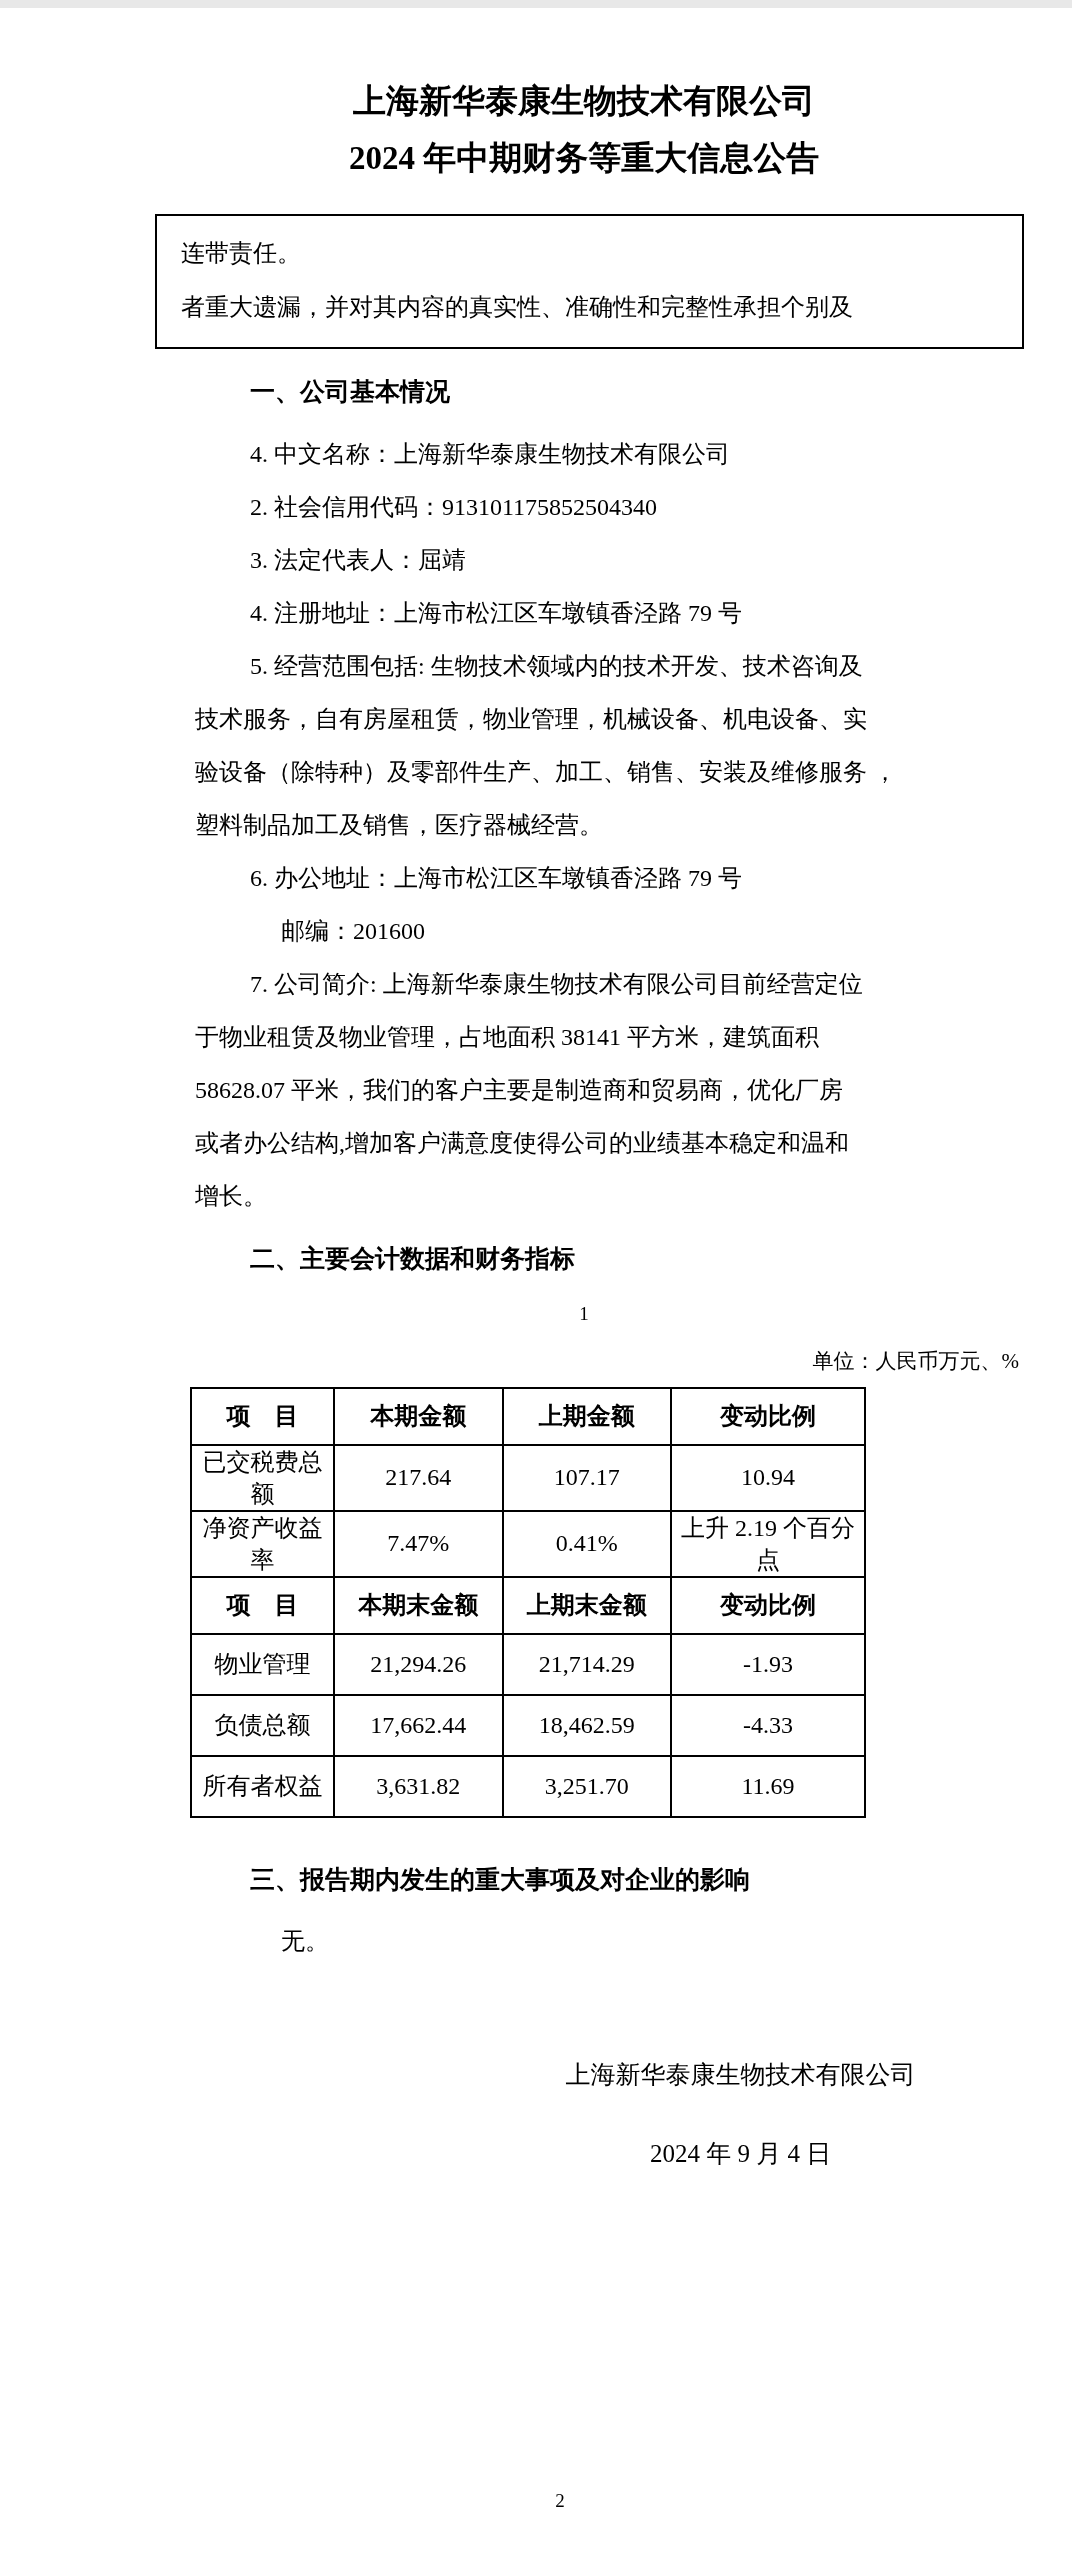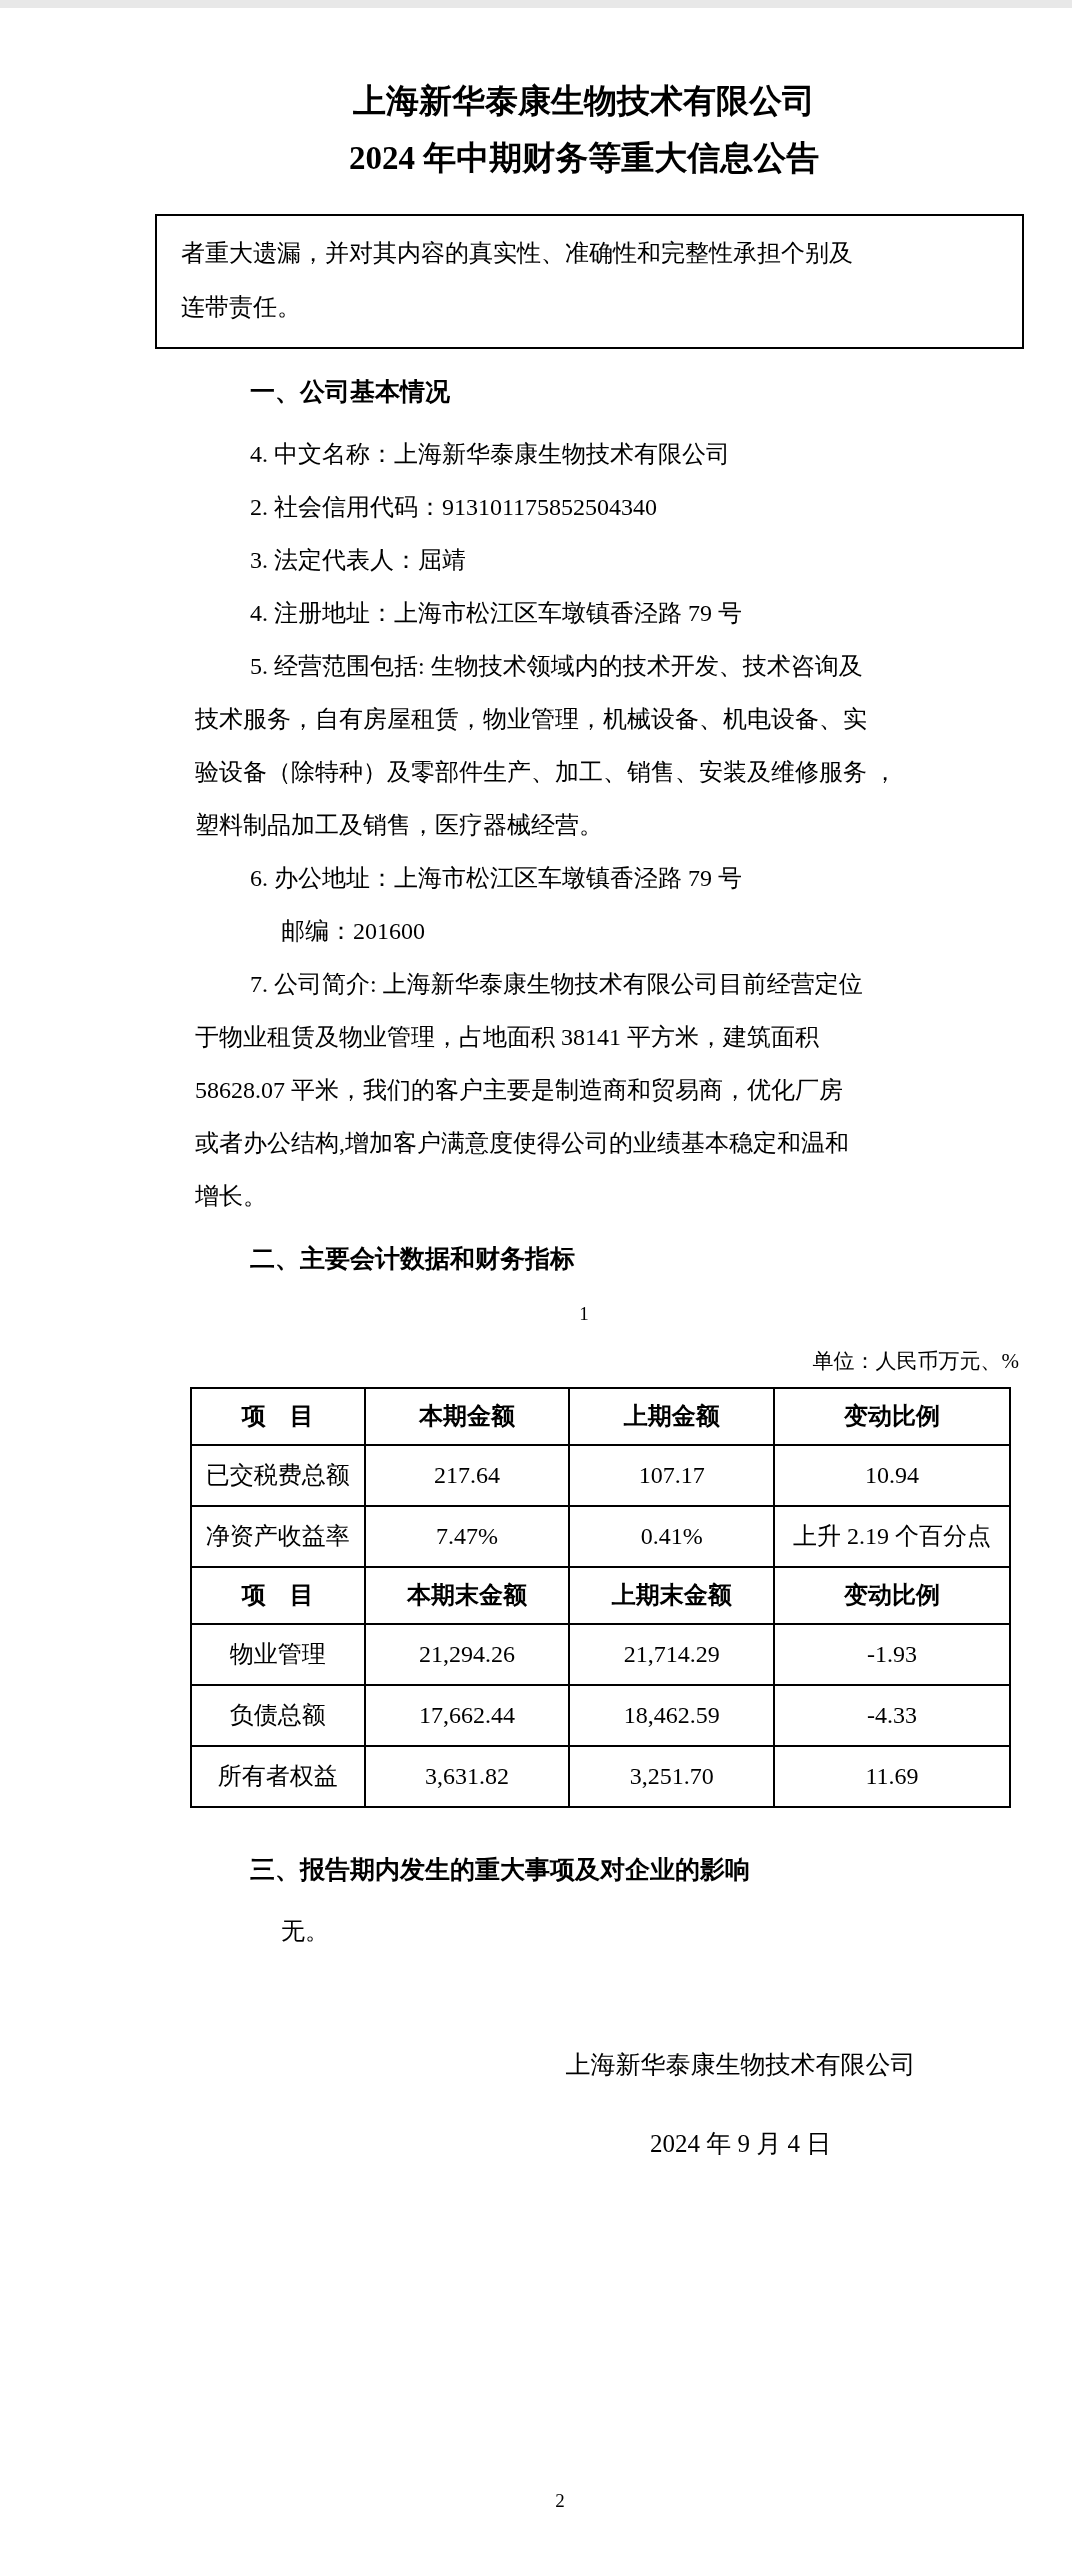--- a/index.html
+++ b/index.html
@@ -43,21 +43,21 @@
     margin:13.5px 101px 0 0;
     text-align:right;
     font-size:21px;
     line-height:30px;
   }
 
   table.fin {
     border-collapse:collapse;
     table-layout:fixed;
     margin-left:142px;
-    width:821px;
+    width:676px;
     margin-top:10.8px;
   }
   table.fin td {
     border:2px solid #000;
     text-align:center;
     vertical-align:middle;
     font-size:24px;
     padding:0 4px;
     height:59px;
     overflow:hidden;
@@ -79,22 +79,22 @@
 <body>
 
 <div class="page">
 
   <div class="title-block">
     <div class="title-line">上海新华泰康生物技术有限公司</div>
     <div class="title-line">2024 年中期财务等重大信息公告</div>
   </div>
 
   <div class="disclaimer">
+    <div class="dline">连带责任。</div>
     <div class="dline">者重大遗漏，并对其内容的真实性、准确性和完整性承担个别及</div>
-    <div class="dline">连带责任。</div>
   </div>
 
   <div class="body-text">
 
     <div class="bline indent heading">一、公司基本情况</div>
     <div class="gap-sm"></div>
     <div class="bline indent">4. 中文名称：上海新华泰康生物技术有限公司</div>
     <div class="bline indent">2. 社会信用代码：913101175852504340</div>
     <div class="bline indent">3. 法定代表人：屈靖</div>
     <div class="bline indent">4. 注册地址：上海市松江区车墩镇香泾路 79 号</div>

